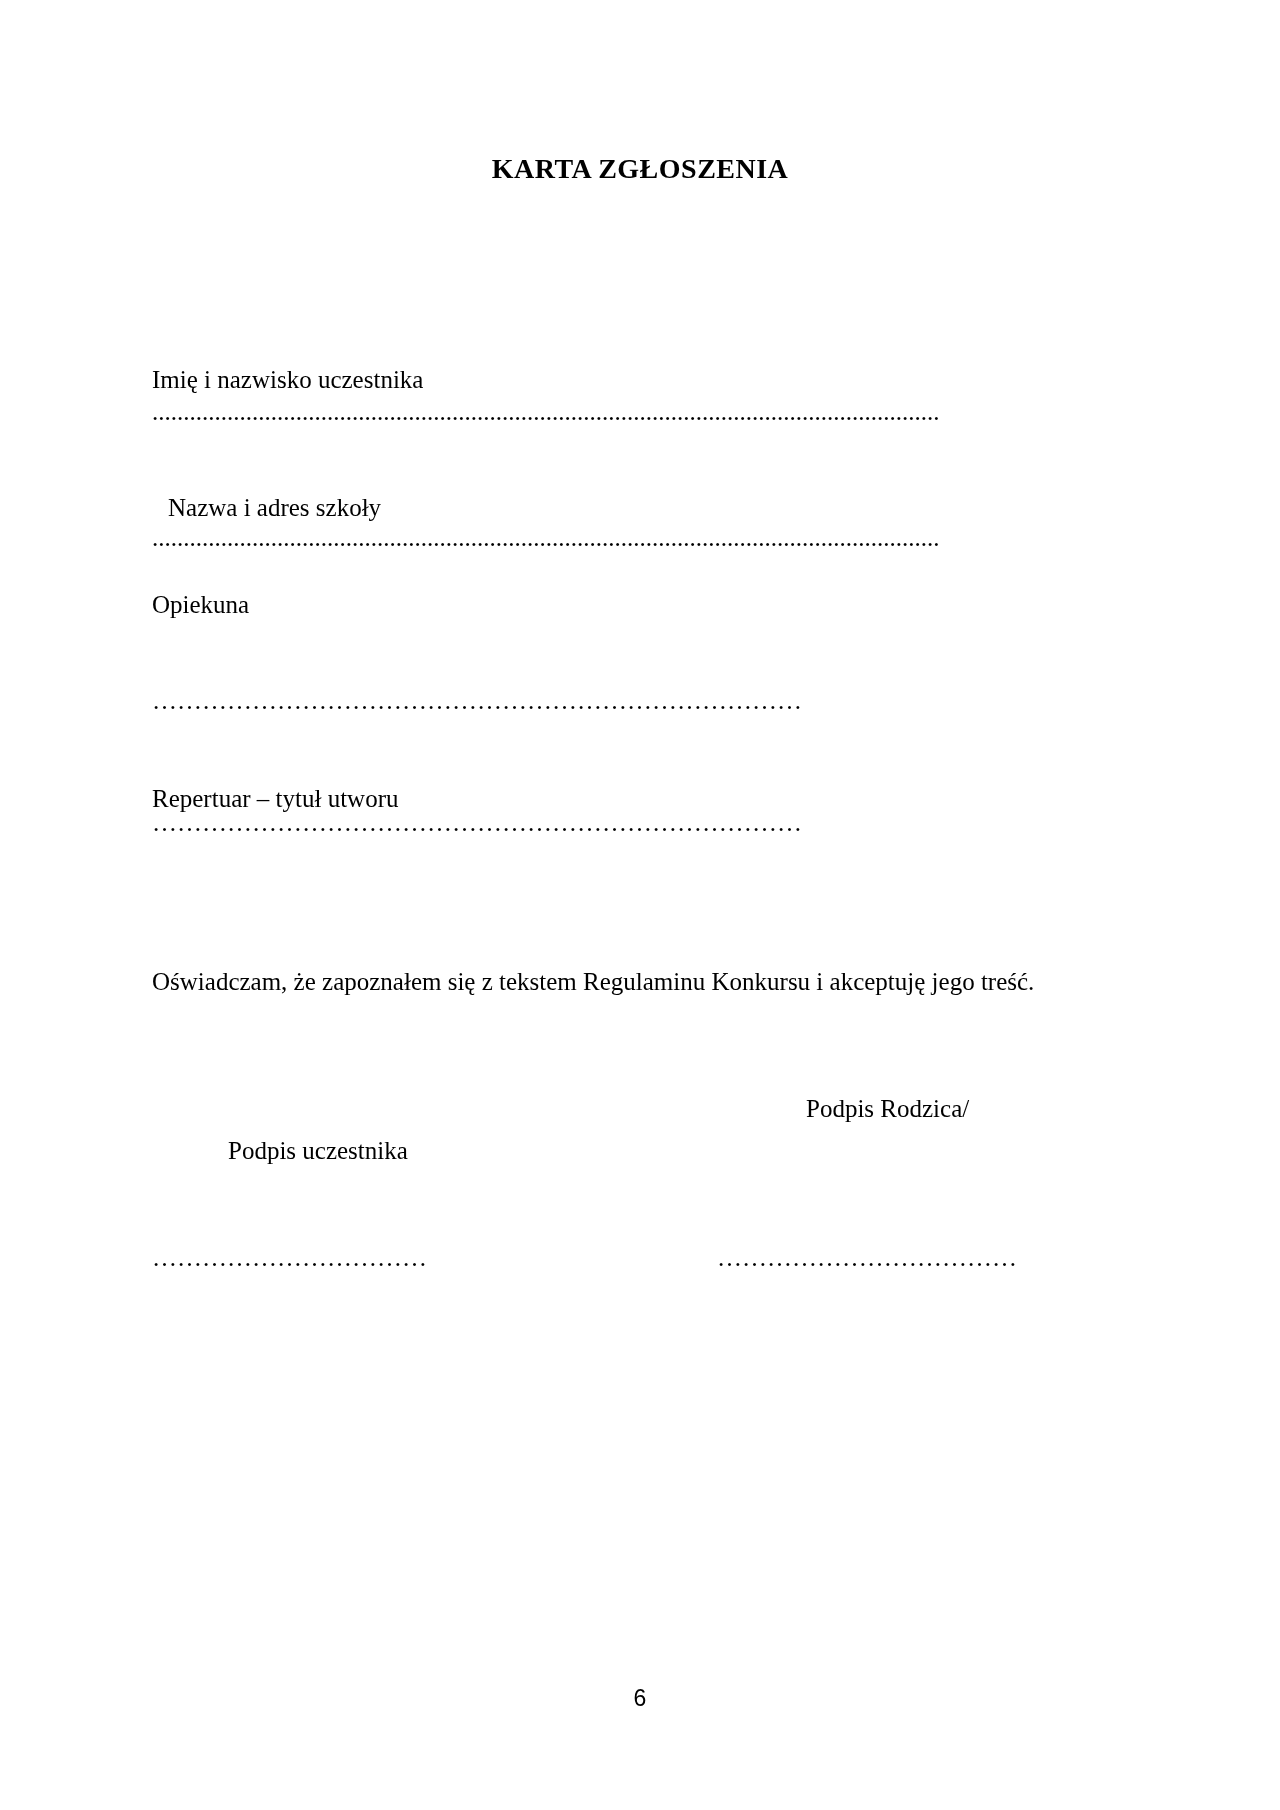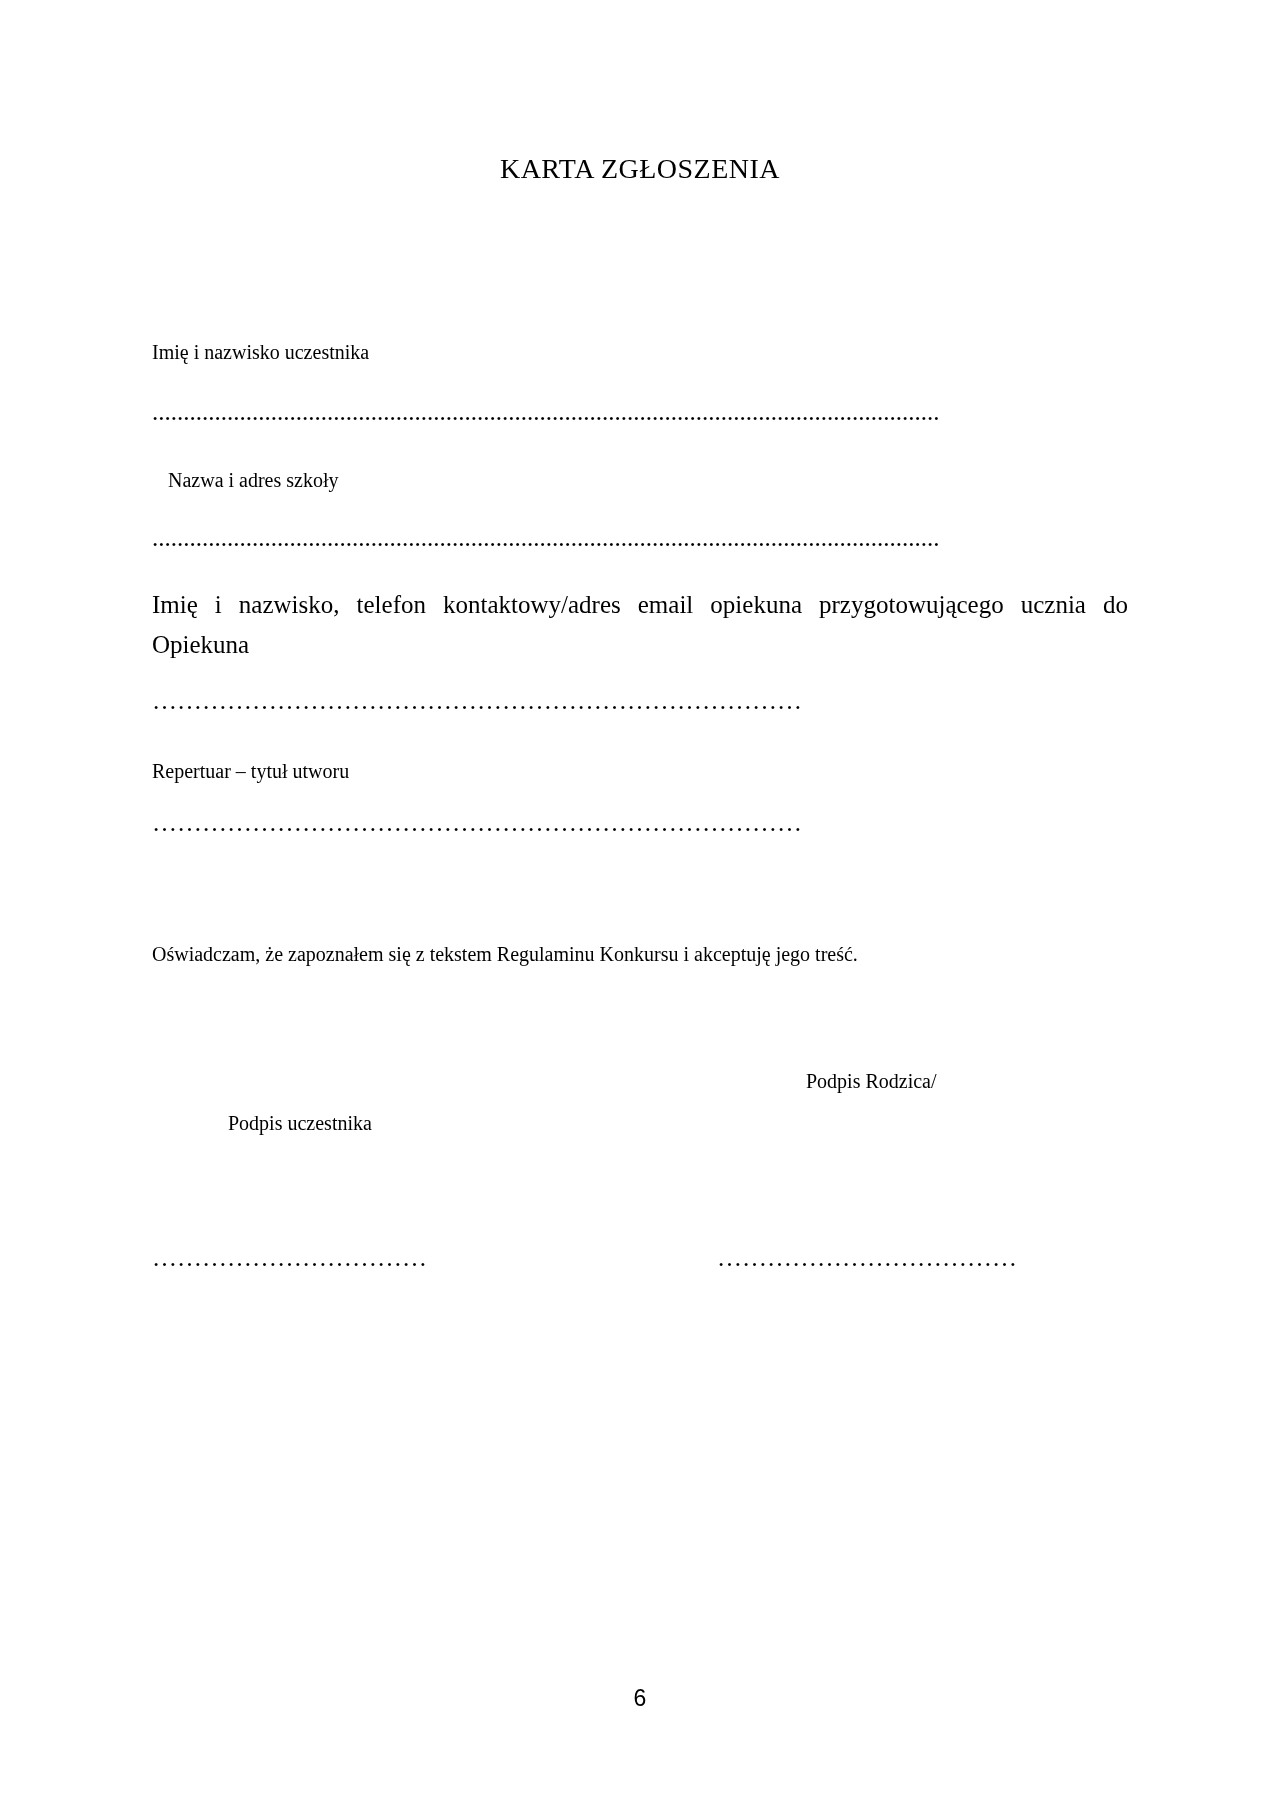--- a/index.html
+++ b/index.html
@@ -14,30 +14,31 @@
     background: #ffffff;
     color: #000000;
     font-family: "Liberation Serif", "DejaVu Serif", serif;
     overflow: hidden;
   }
   .abs { position: absolute; }
   .title {
     left: 0;
     width: 1280px;
     text-align: center;
-    font-weight: normal;
+    font-weight: bold;
     font-size: 28px;
     line-height: 34px;
     letter-spacing: 0.5px;
     white-space: nowrap;
   }
   .body-text {
-    font-size: 20px;
+    font-size: 25px;
     line-height: 30px;
     white-space: nowrap;
+    margin-top: 28px;
   }
   .dotline {
     font-size: 25px;
     line-height: 30px;
     white-space: nowrap;
     overflow: hidden;
   }
   .fine { letter-spacing: 0px; }
   .wide { letter-spacing: 0px; }
   .para {
@@ -69,21 +70,20 @@
 
   <div class="abs body-text" style="top:337px; left:152px">Imię i nazwisko uczestnika</div>
 
   <div class="abs dotline fine" style="top:397px; left:152px; width:800px">..............................................................................................................................</div>
 
   <div class="abs body-text" style="top:465px; left:168px">Nazwa i adres szkoły</div>
 
   <div class="abs dotline fine" style="top:523px; left:152px; width:800px">..............................................................................................................................</div>
 
   <div class="abs para" style="top:585px">
-    <div class="j">Imię i nazwisko, telefon kontaktowy/adres email opiekuna przygotowującego ucznia do</div>
     <div>Opiekuna</div>
   </div>
 
   <div class="abs dotline wide" style="top:686px; left:152px; width:976px">……………………………………………………………………</div>
 
   <div class="abs body-text" style="top:756px; left:152px">Repertuar – tytuł utworu</div>
 
   <div class="abs dotline wide" style="top:808px; left:152px; width:976px">……………………………………………………………………</div>
 
   <div class="abs body-text" style="top:939px; left:152px">Oświadczam, że zapoznałem się z tekstem Regulaminu Konkursu i akceptuję jego treść.</div>

